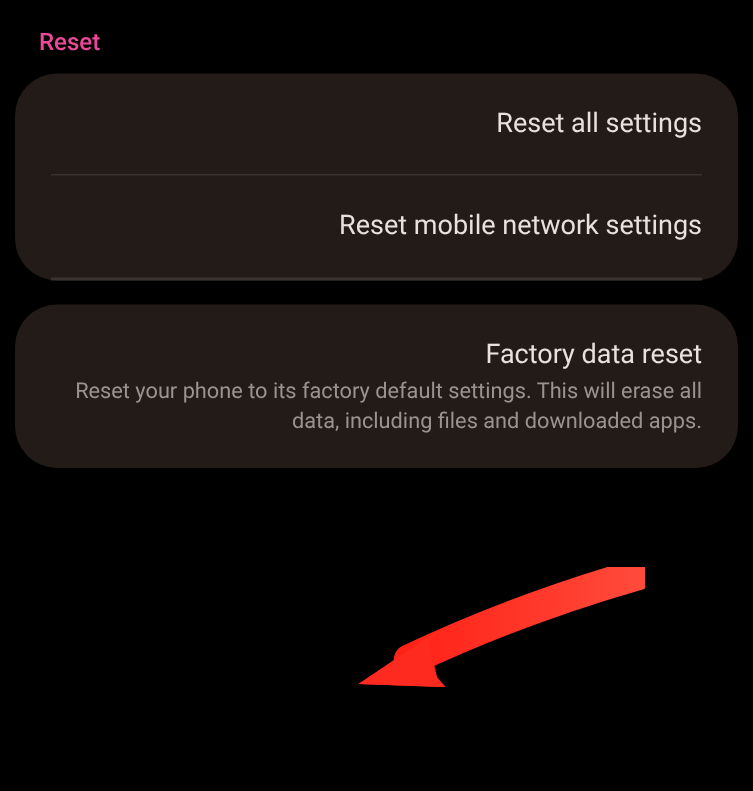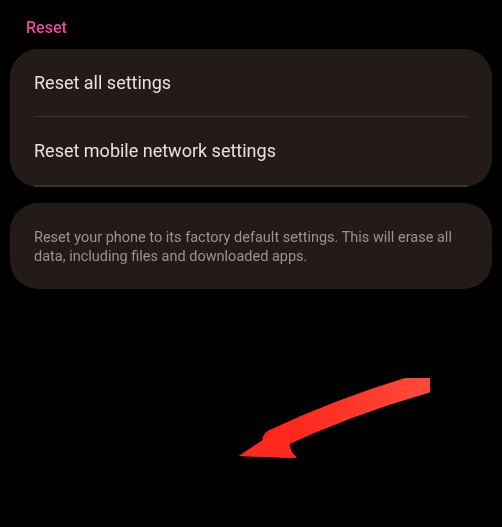--- a/index.html
+++ b/index.html
@@ -25,20 +25,21 @@
       background: #221b17;
       border-radius: 28px;
       margin: 0 10px;
     }
     .card-gap {
       height: 16px;
     }
     .list-item {
       padding: 22px 24px;
       cursor: pointer;
+      text-align: right;
     }
     .list-item-title {
       color: #e7e2de;
       font-size: 18px;
       font-weight: 400;
       line-height: 1.3;
     }
     .list-item-subtitle {
       color: #9a938e;
       font-size: 14.5px;
@@ -73,20 +74,21 @@
     <div class="list-item-title">Reset mobile network settings</div>
   </div>
   <div class="divider"></div>
   <div class="divider"></div>
 </div>
 
 <div class="card-gap"></div>
 
 <div class="card">
   <div class="list-item">
+    <div class="list-item-title">Factory data reset</div>
     <div class="list-item-subtitle">Reset your phone to its factory default settings. This will erase all data, including files and downloaded apps.</div>
   </div>
 </div>
 
 <svg class="arrow" width="195" height="95" viewBox="0 0 195 95">
   <defs>
     <linearGradient id="arrowGrad" x1="0%" y1="0%" x2="100%" y2="0%">
       <stop offset="0%" stop-color="#ff2217"></stop>
       <stop offset="100%" stop-color="#ff4a3a"></stop>
     </linearGradient>

